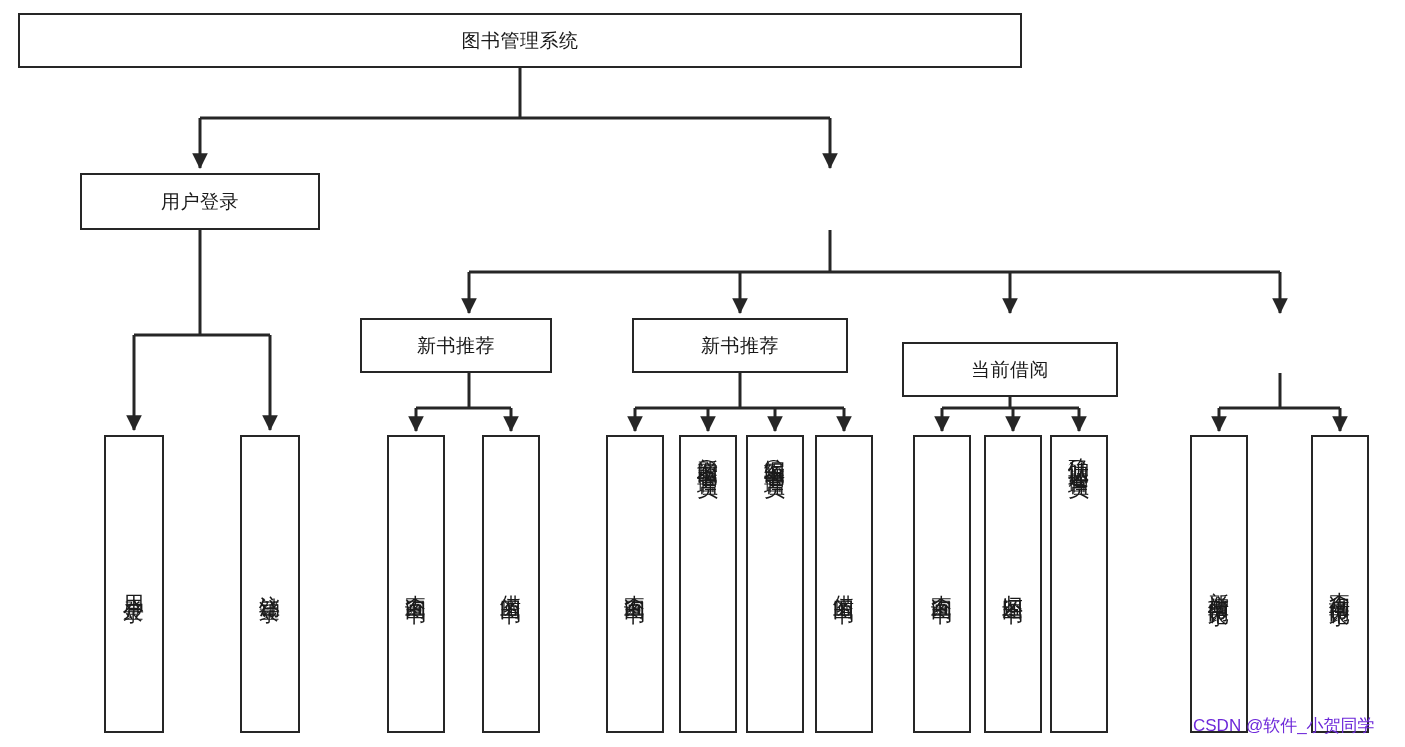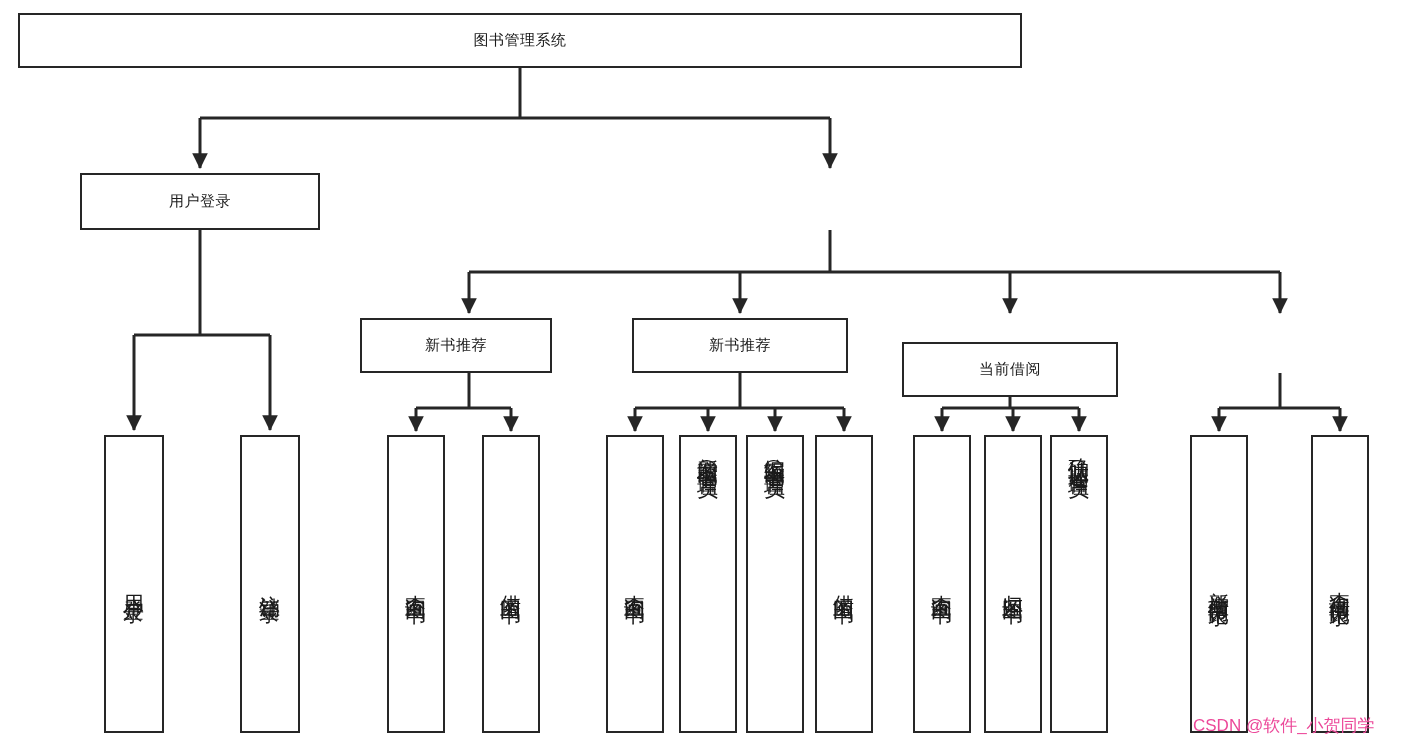--- a/index.html
+++ b/index.html
@@ -29,21 +29,21 @@
     box-sizing: border-box;
     border: 2px solid #262626;
     background: #ffffff;
     color: #1a1a1a;
     display: flex;
     align-items: center;
     justify-content: center;
     text-align: center;
   }
   .node.horiz {
-    font-size: 15px;
+    font-size: 19px;
     letter-spacing: 0.5px;
     text-align: right;
   }
   .node.vert {
     writing-mode: vertical-rl;
     text-orientation: upright;
     font-size: 21px;
     line-height: 1.0;
     letter-spacing: 3px;
     padding: 4px 0;
@@ -55,21 +55,21 @@
   }
   .node-label {
     display: block;
     white-space: nowrap;
   }
   #watermark {
     position: absolute;
     left: 1193px;
     top: 714px;
     font-size: 17px;
-    color: #ec4899;
+    color: #6d28d9;
     white-space: nowrap;
     pointer-events: none;
   }
 </style>
 </head>
 <body>
 
 <div id="canvas">
 
   <svg id="edges" viewBox="0 0 1405 747" xmlns="http://www.w3.org/2000/svg">

